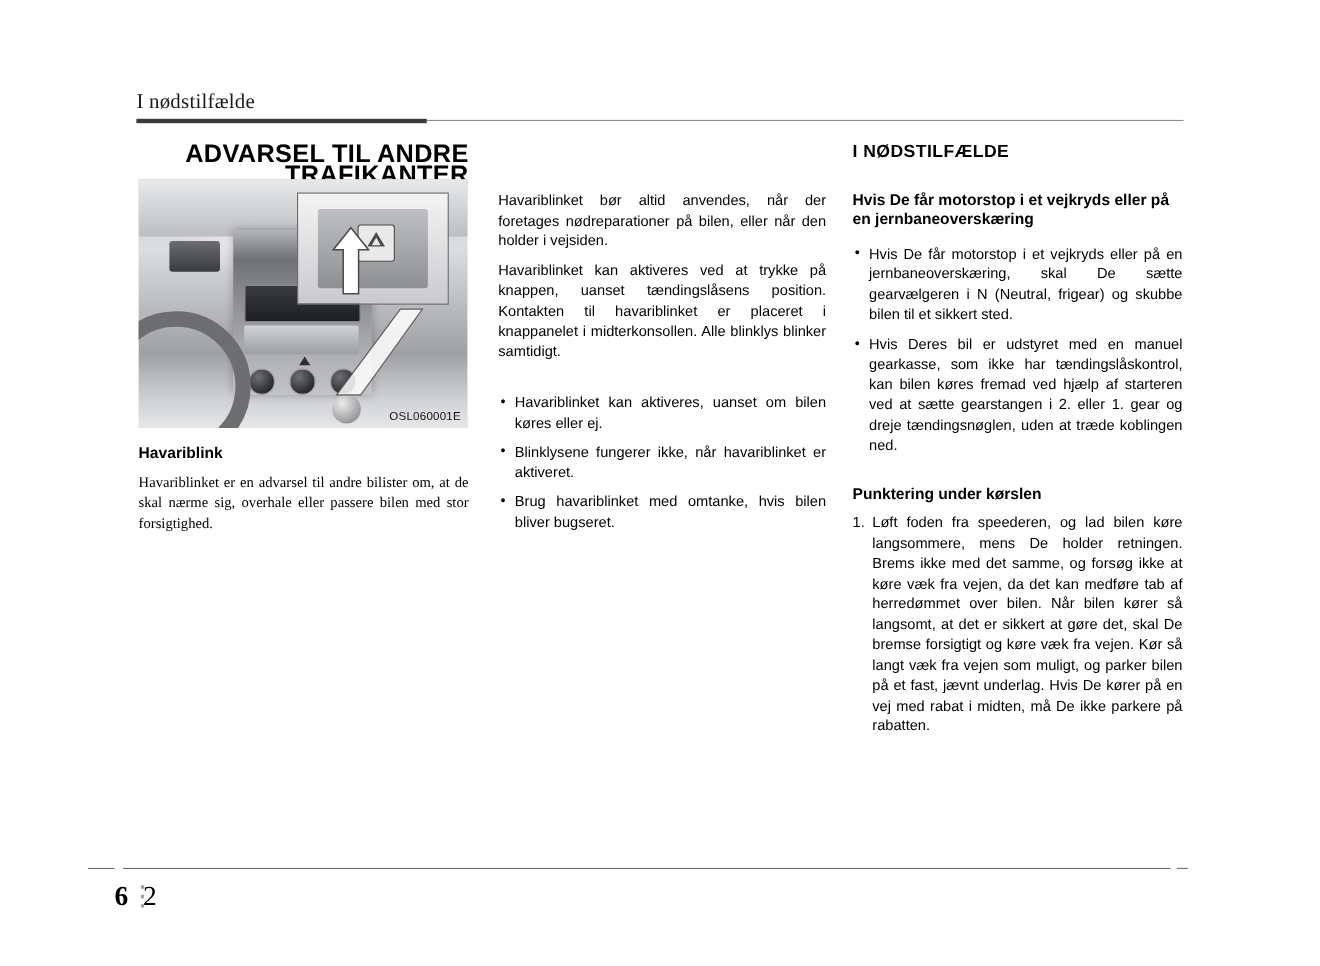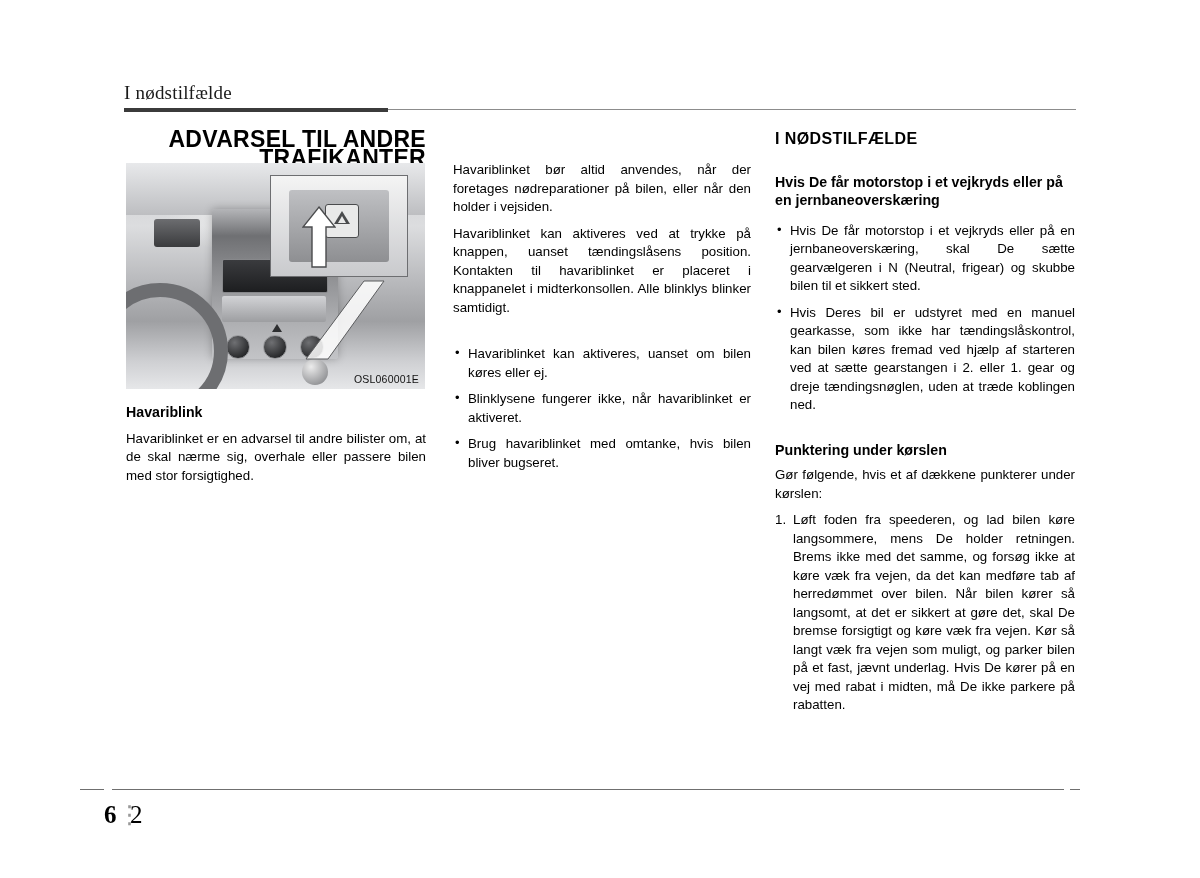--- a/index.html
+++ b/index.html
@@ -60,21 +60,21 @@
   }
 
   
   .col {
     position: absolute;
     font-size: 13.3px;
     line-height: 18.5px;
     text-align: justify;
   }
   .col1 { left: 126px; top: 130px; width: 300px; }
-  .col2 { left: 453px; top: 161px; width: 298px; }
+  .col2 { left: 453px; top: 173px; width: 298px; }
   .col3 { left: 775px; top: 130px; width: 300px; }
 
   .section-title {
     font-size: 23px;
     font-weight: bold;
     letter-spacing: 0.3px;
     margin: 0 0 16px 0;
     text-align: right;
   }
   .section-title-right {
@@ -94,21 +94,21 @@
   .sub-title-2 {
     font-size: 14.2px;
     font-weight: bold;
     margin: 26px 0 7px 0;
     text-align: left;
     line-height: 18.5px;
   }
   p.body {
     margin: 0 0 8px 0;
   }
-  p.body.tight { margin-bottom: 0; }
+  p.body.tight { margin-bottom: 0; font-family: Liberation Serif, serif; }
 
   
   ul.bullets {
     list-style: none;
     margin: 0;
     padding: 0;
   }
   ul.bullets li {
     position: relative;
     padding-left: 15px;
@@ -409,21 +409,20 @@
   </div>
 
   <div class="col col3">
     <h2 class="section-title-right">I NØDSTILFÆLDE</h2>
     <h3 class="sub-title" style="margin-bottom:12px;">Hvis De får motorstop i et vejkryds eller på en jernbaneoverskæring</h3>
     <ul class="bullets">
       <li>Hvis De får motorstop i et vejkryds eller på en jernbaneoverskæring, skal De sætte gearvælgeren i N (Neutral, frigear) og skubbe bilen til et sikkert sted.</li>
       <li>Hvis Deres bil er udstyret med en manuel gearkasse, som ikke har tændingslåskontrol, kan bilen køres fremad ved hjælp af starteren ved at sætte gearstangen i 2. eller 1. gear og dreje tændingsnøglen, uden at træde koblingen ned.</li>
     </ul>
     <h3 class="sub-title-2">Punktering under kørslen</h3>
-    <p class="body">Gør følgende, hvis et af dækkene punkterer under kørslen:</p>
     <ol class="numbered">
       <li>Løft foden fra speederen, og lad bilen køre langsommere, mens De holder retningen. Brems ikke med det samme, og forsøg ikke at køre væk fra vejen, da det kan medføre tab af herredømmet over bilen. Når bilen kører så langsomt, at det er sikkert at gøre det, skal De bremse forsigtigt og køre væk fra vejen. Kør så langt væk fra vejen som muligt, og parker bilen på et fast, jævnt underlag. Hvis De kører på en vej med rabat i midten, må De ikke parkere på rabatten.</li>
     </ol>
   </div>
 
   <div class="footer-rule">
     <div class="seg s1"></div>
     <div class="seg s2"></div>
     <div class="seg s3"></div>
   </div>

